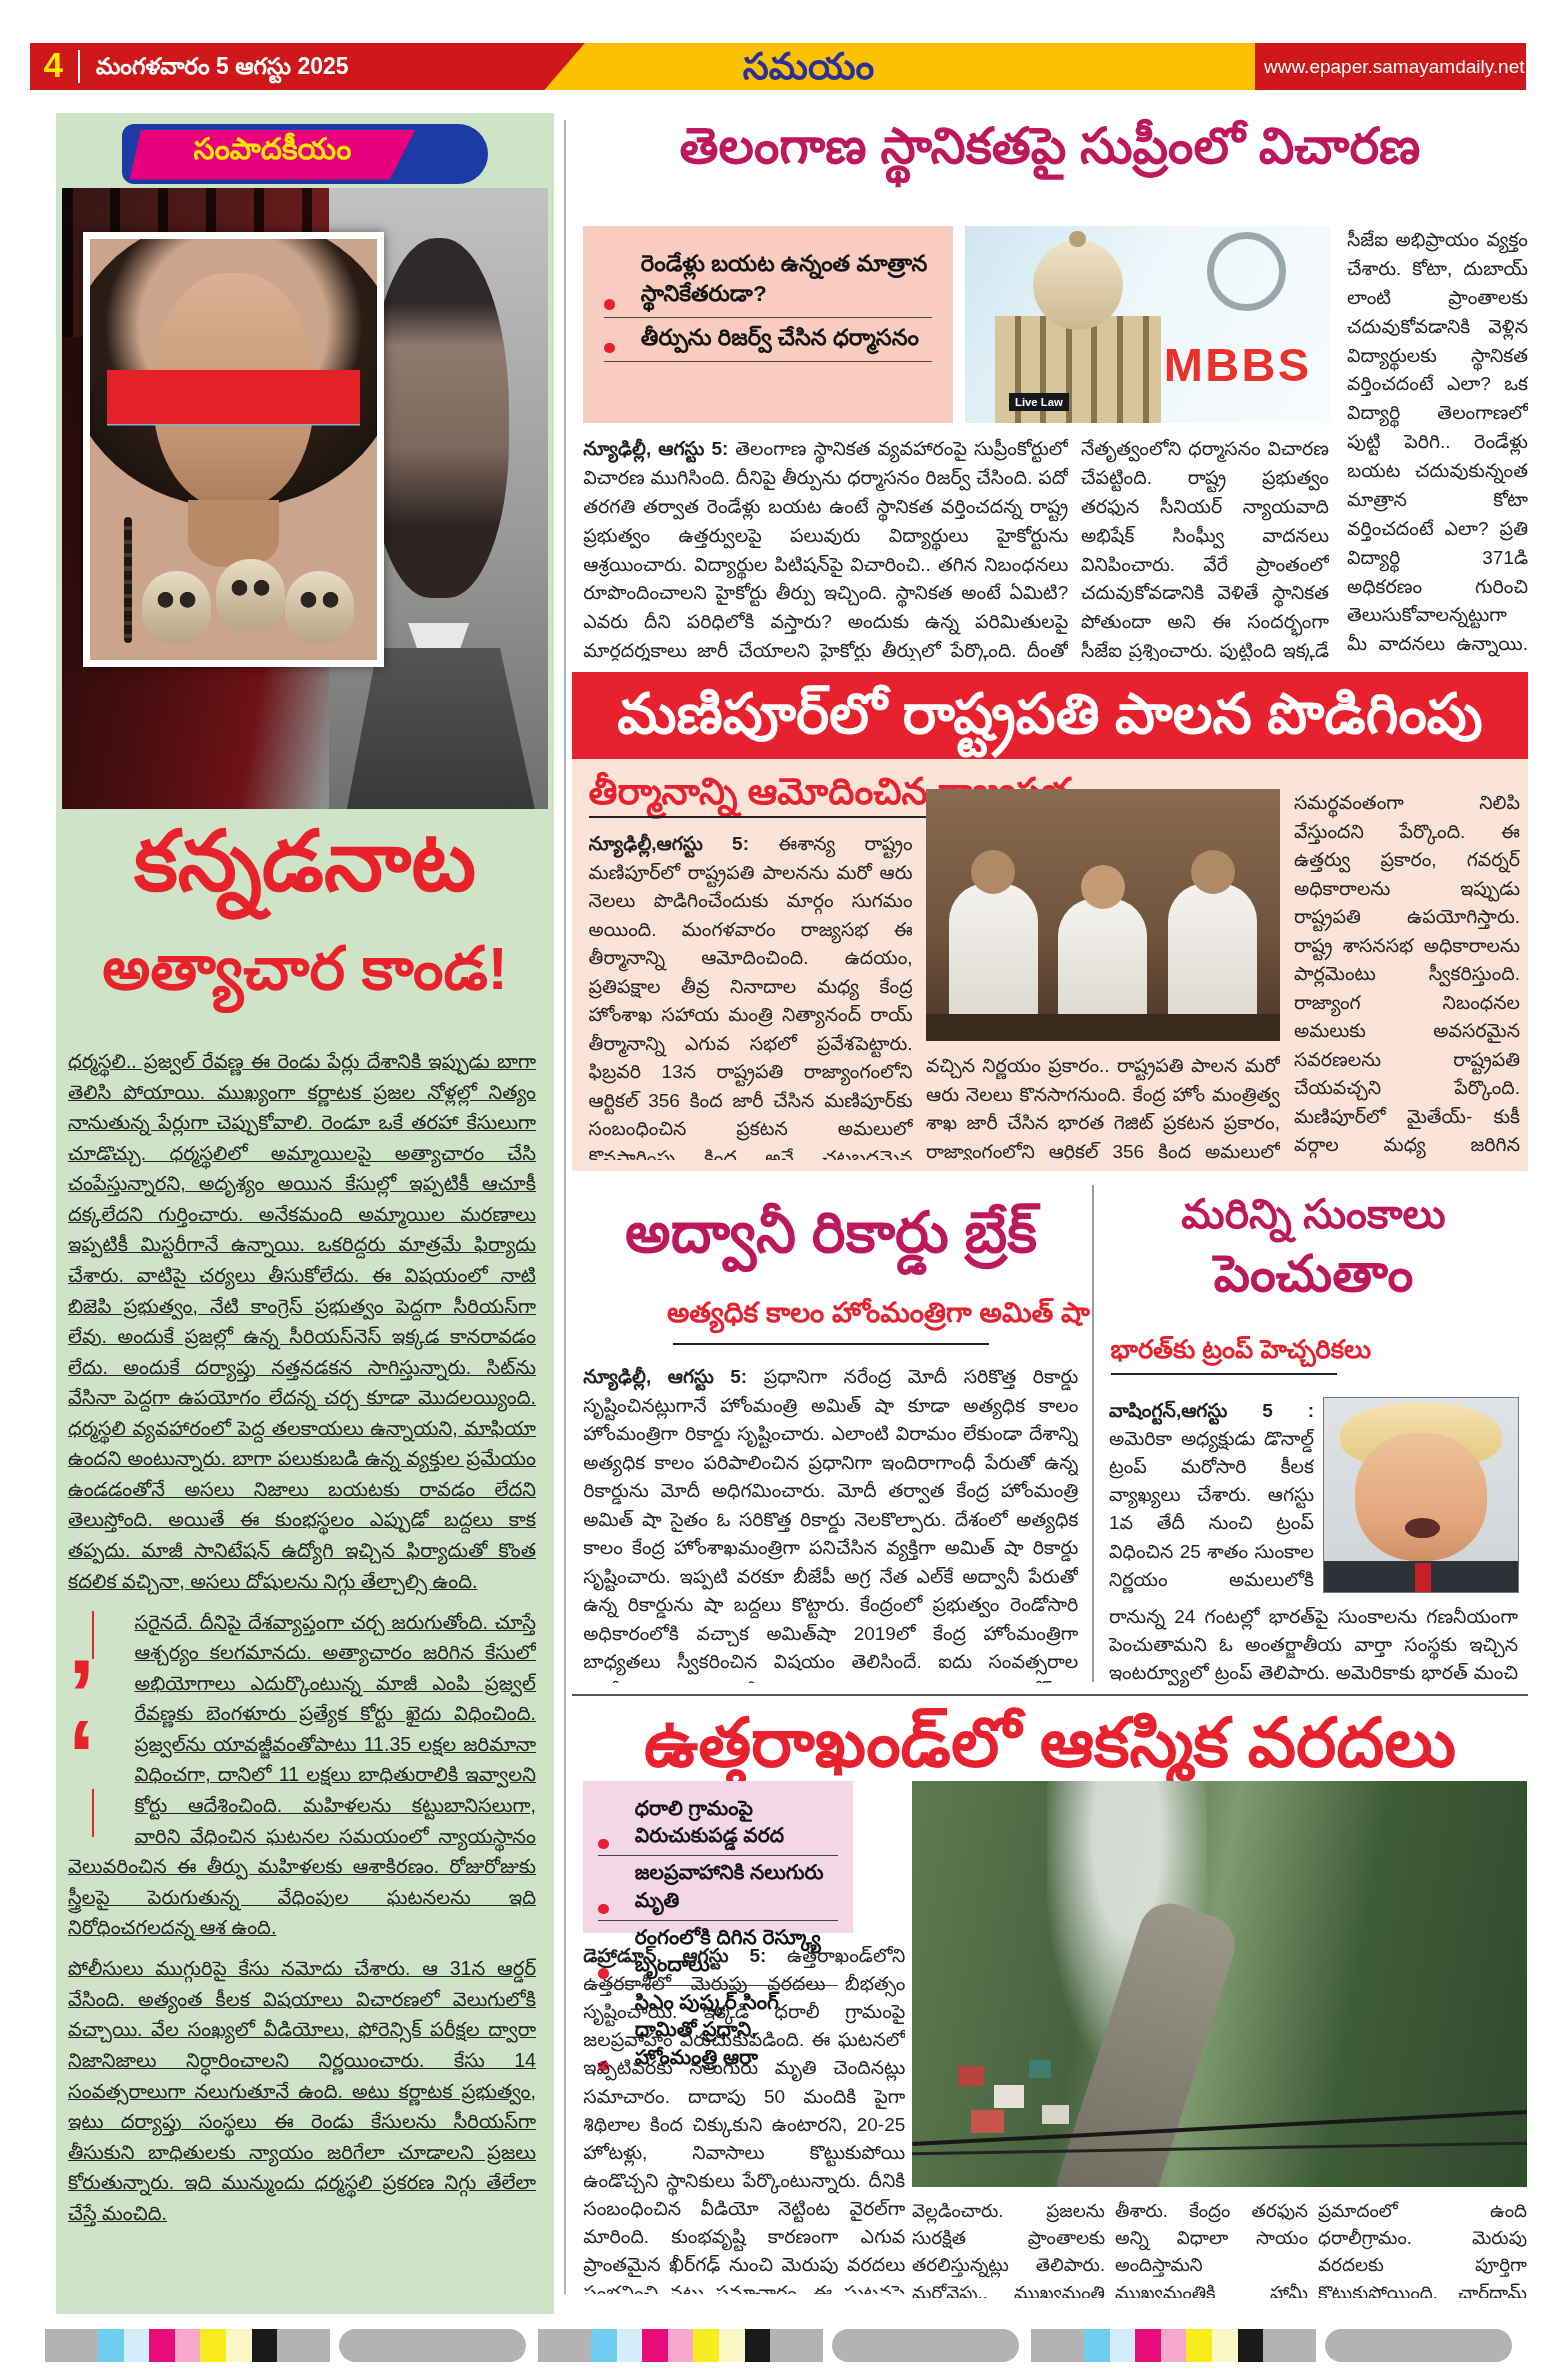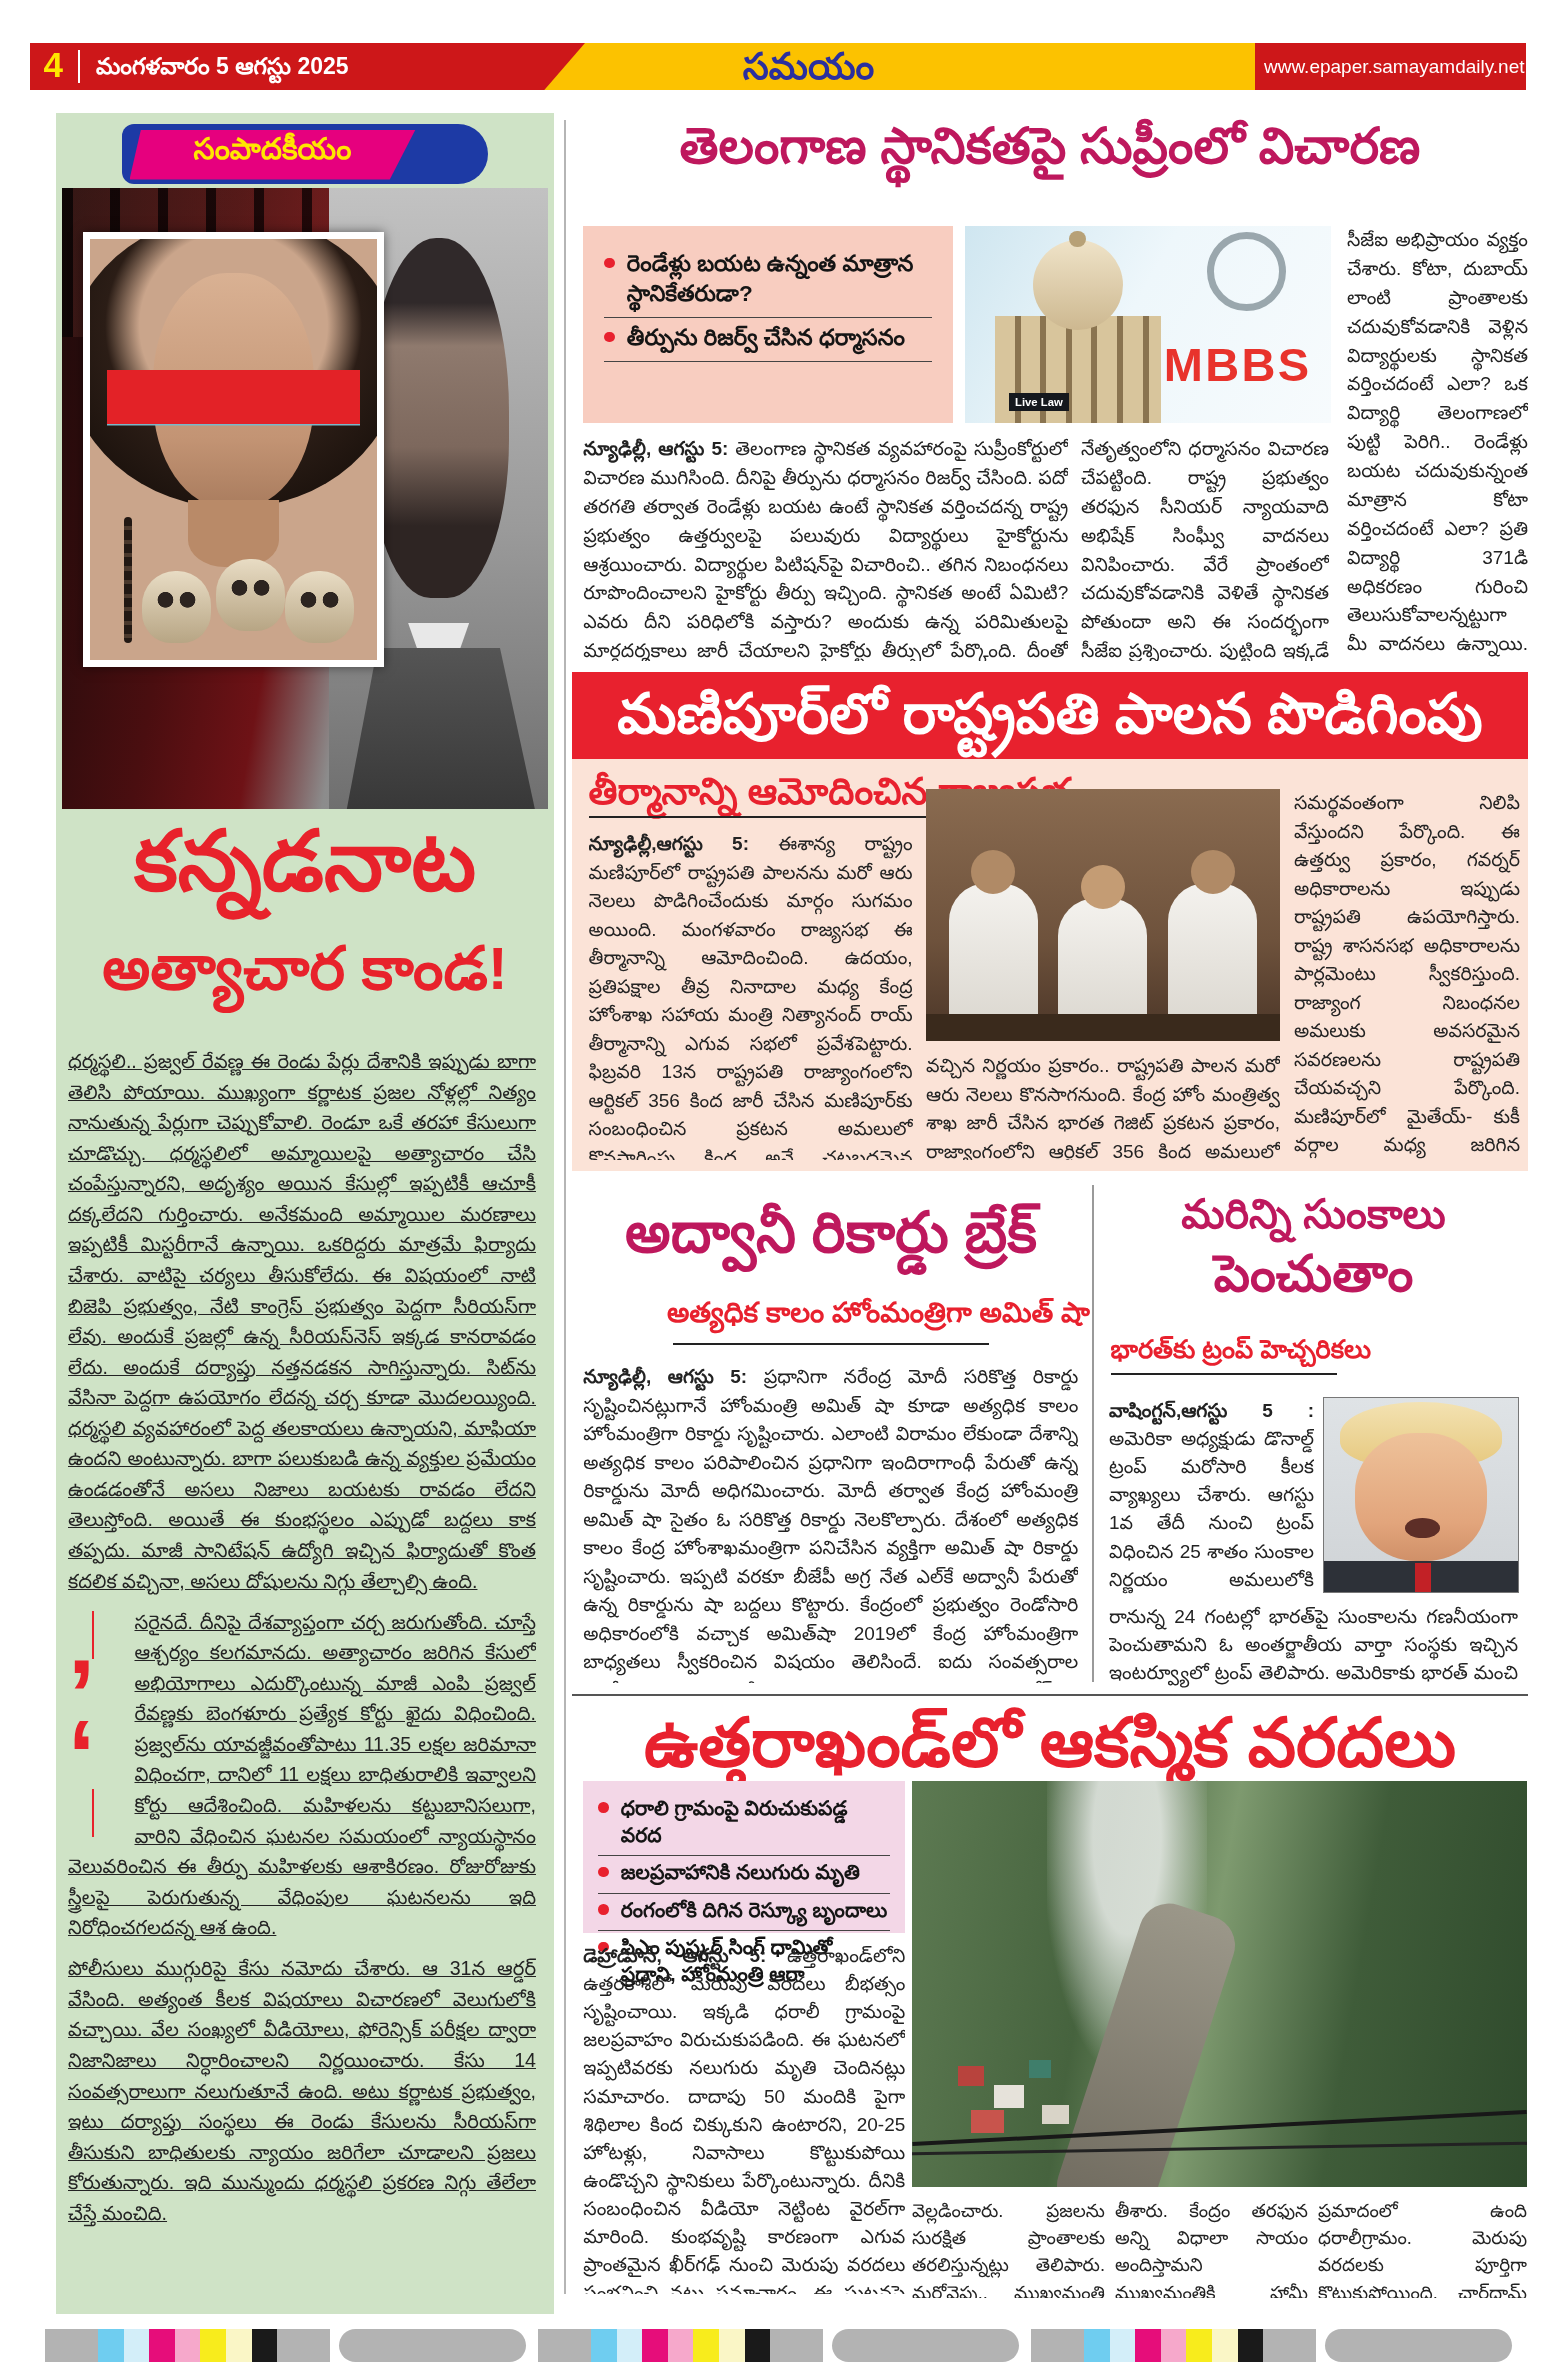--- a/index.html
+++ b/index.html
@@ -62,21 +62,21 @@
   #pullquote{float:left;width:53px;height:226px;margin:4.5px 13.5px 4.5px 0;position:relative;}
   .pq-line{position:absolute;left:24px;width:2.3px;background:#e8222b;}
   .pq-glyph{position:absolute;left:0;top:53px;font-size:98px;line-height:.62;color:#e8222b;font-weight:bold;}
   
   .hl-black{font-weight:bold;color:#be185d;text-align:center;line-height:1.1;}
   .subhead-red{font-weight:bold;color:#e8212e;}
   
   #tg{left:572px;top:113px;width:956px;height:557px;background:#ffffff;}
   #tg-headline{position:absolute;left:0;top:6px;width:100%;font-size:50px;}
   #tg-box{position:absolute;left:11.3px;top:113px;width:370px;height:197px;background:#f8cdc0;box-sizing:border-box;padding:18px 21px 7.5px 21px;}
-  .blt{display:flex;align-items:flex-start;padding:4.5px 0 7.5px 0;border-bottom:1.5px solid #444;}
+  .blt{display:flex;align-items:flex-end;padding:4.5px 0 7.5px 0;border-bottom:1.5px solid #444;gap:14px;}
   .blt:last-child{border-bottom:1.5px solid #444;}
   .blt .dot{flex:0 0 10.5px;width:10.5px;height:10.5px;border-radius:50%;background:#e8212e;margin:9px 12px 0 0;}
   .blt .btxt{font-size:22.6px;font-weight:bold;color:#151515;line-height:1.35;}
   #tg-img{position:absolute;left:393px;top:113px;width:366px;height:197px;overflow:hidden;
      background:linear-gradient(120deg,#cfe6f0 0%,#eef7fb 45%,#f7fbfd 100%);}
   .sc-dome{position:absolute;left:68px;top:13.5px;width:90px;height:90px;border-radius:50%;
      background:linear-gradient(180deg,#efe3c8,#cdb890);}
   .sc-cap{position:absolute;left:104px;top:4.5px;width:16.6px;height:16.6px;border-radius:50%;background:#b7a177;}
   .sc-bld{position:absolute;left:30px;top:90px;width:166px;height:107px;
      background:repeating-linear-gradient(90deg,#d8c59c 0 19.6px,#8a7450 19.6px 25.6px),linear-gradient(#d8c59c,#bda77c);}
@@ -116,21 +116,21 @@
   .tr-face{position:absolute;left:16%;top:18%;width:68%;height:66%;border-radius:46%;
      background:linear-gradient(180deg,#eec29a 0%,#e2a57c 70%,#d09068 100%);}
   .tr-mouth{position:absolute;left:42%;top:62%;width:18%;height:10%;border-radius:50%;background:#5d2e27;}
   .tr-suit{position:absolute;left:0;bottom:0;width:100%;height:16%;background:#2d3138;}
   .tr-tie{position:absolute;left:47%;bottom:0;width:8%;height:15%;background:#c22126;}
   .tr-col{position:absolute;font-size:19px;line-height:1.48;}
   
   #uk-rule{left:572px;top:1694px;width:956px;height:2.3px;background:#555;}
   #uk{left:572px;top:1697px;width:956px;height:606px;background:#fff;}
   #uk-h{position:absolute;left:0;top:10.5px;width:100%;text-align:center;font-size:68px;font-weight:bold;color:#e8212e;line-height:1;}
-  #uk-box{position:absolute;left:11.3px;top:84px;width:322px;height:152px;background:#f3d7e7;box-sizing:border-box;padding:10.5px 15px 4.5px 15px;}
+  #uk-box{position:absolute;left:11.3px;top:84px;width:270px;height:152px;background:#f3d7e7;box-sizing:border-box;padding:10.5px 15px 4.5px 15px;}
   #uk-box .blt{padding:3px 0 6px 0;border-bottom:1.5px solid #444;}
   #uk-box .blt:last-child{border-bottom:none;}
   #uk-box .btxt{font-size:20.3px;}
   #uk-box .dot{margin-top:7.5px;}
   #uk-img{position:absolute;left:340px;top:84px;width:615px;height:406px;overflow:hidden;
      background:linear-gradient(100deg,#5d7a52 0%,#46633e 30%,#7e9a6f 48%,#3f5c39 70%,#2f4a2c 100%);}
   .uk-mist{position:absolute;left:22%;top:0;width:26%;height:70%;
      background:radial-gradient(ellipse at 50% 20%,rgba(235,238,235,.85) 0 30%,rgba(220,225,220,.35) 60%,transparent 75%);}
   .uk-river{position:absolute;left:30%;top:30%;width:16%;height:80%;transform:rotate(18deg);
      background:linear-gradient(180deg,#9b9789 0%,#6f6a5e 100%);border-radius:30px;}

